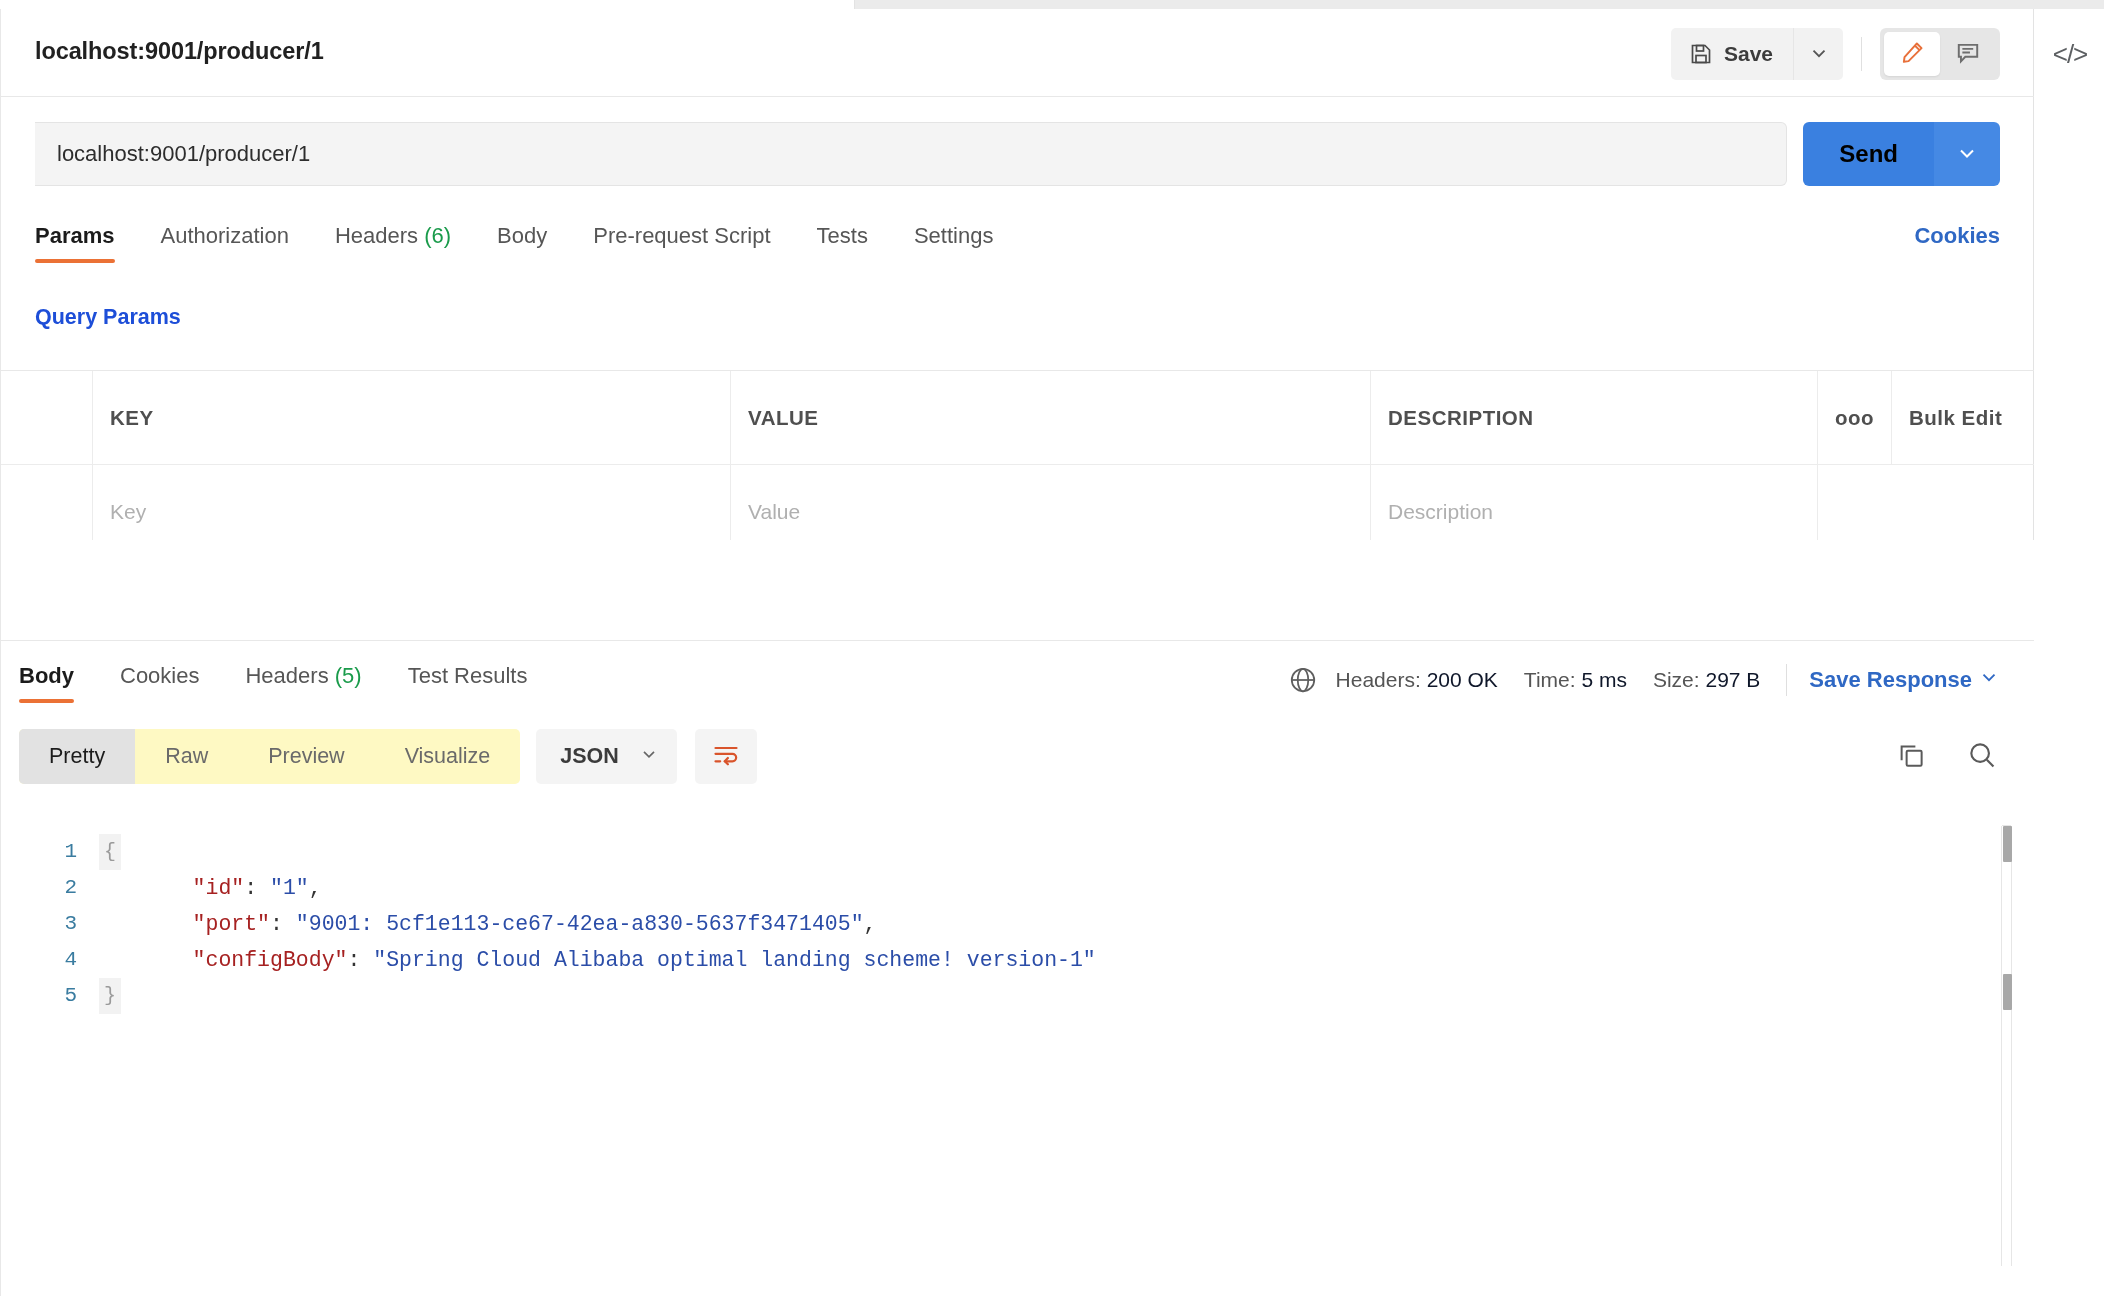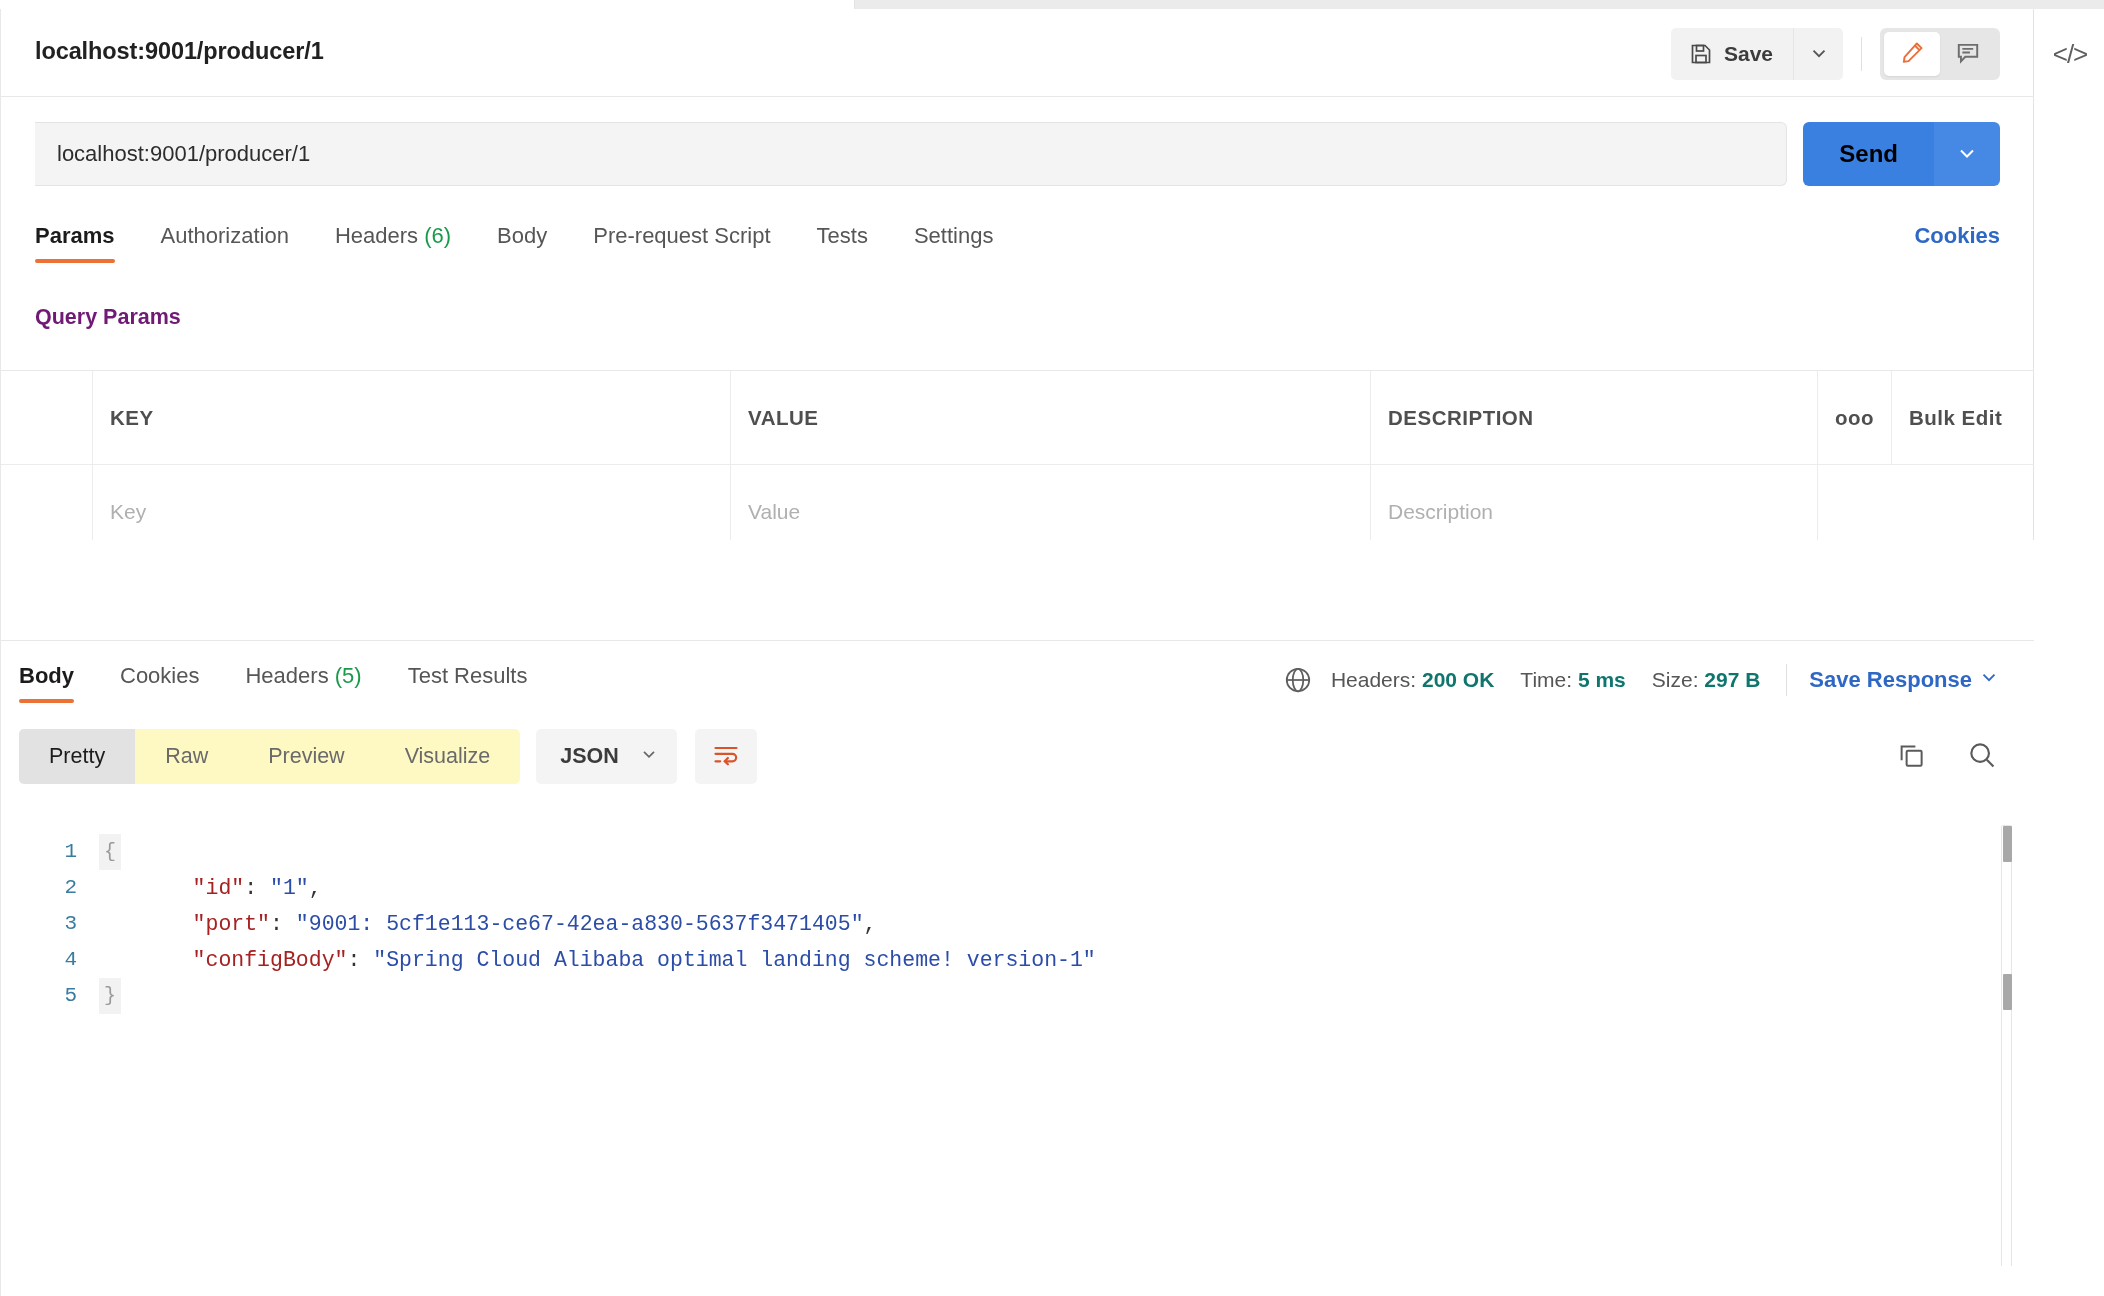--- a/index.html
+++ b/index.html
@@ -256,21 +256,21 @@
     color: #2f68c4;
     cursor: pointer;
   }
 
   
   .qp-label {
     position: absolute;
     top: 296px; left: 34px;
     font-size: 21.5px;
     font-weight: bold;
-    color: #701a75;
+    color: #1d4ed8;
   }
 
   .qp-table {
     position: absolute;
     top: 341px; left: 0;
     width: 2033px;
     border-top: 1px solid #e8e8e8;
     border-bottom: 1px solid #e8e8e8;
     margin-top: 20px;
   }
@@ -351,21 +351,21 @@
   .resp-meta {
     position: absolute;
     right: 34px; top: 10px;
     display: flex;
     align-items: center;
     gap: 0;
     font-size: 21px;
   }
   .globe-icon { margin-right: 18px; display: flex; align-items: center; }
   .meta-item { color: #555555; margin-right: 26px; white-space: nowrap; }
-  .meta-item .v { color: #0f766e; font-weight: bold; }
+  .meta-item .v { color: #0f172a; }
   .meta-div {
     width: 1px; height: 32px;
     background: #dfdfdf;
     margin: 0 22px 0 0;
   }
   .save-response {
     display: flex; align-items: center; gap: 6px;
     font-size: 22px; font-weight: bold; color: #2f68c4;
     cursor: pointer;
     white-space: nowrap;

